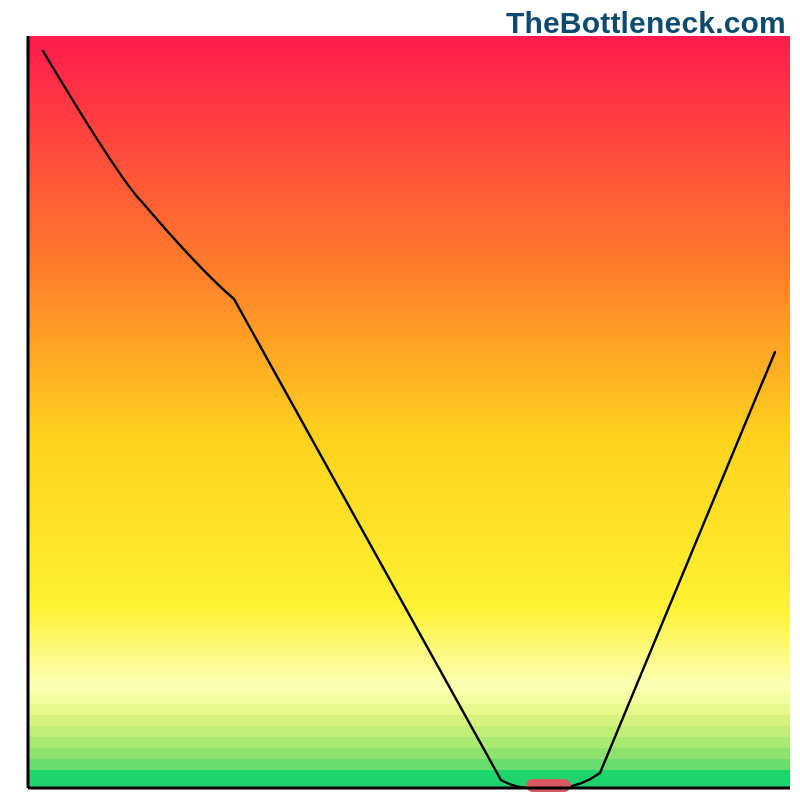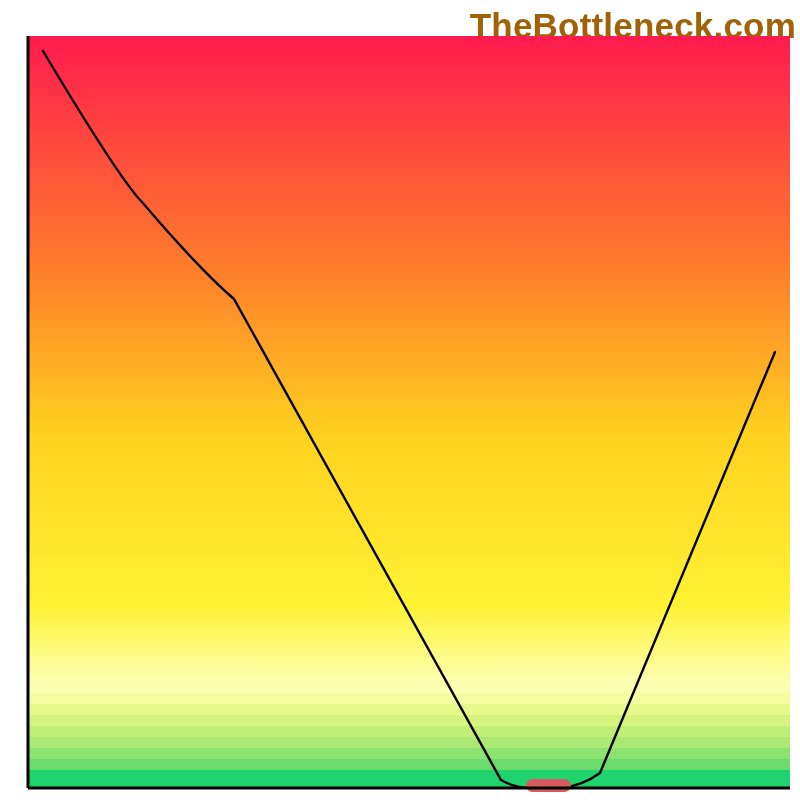--- a/index.html
+++ b/index.html
@@ -12,24 +12,24 @@
     font-family: Arial, Helvetica, sans-serif;
   }
   .wrap {
     position: relative;
     width: 800px;
     height: 800px;
   }
   .watermark {
     position: absolute;
     top: 6px;
-    right: 4px;
-    font-size: 35px;
+    right: 14px;
+    font-size: 30px;
     font-weight: 600;
-    color: #a16207;
+    color: #0c4a6e;
     letter-spacing: 0.2px;
     user-select: none;
   }
   svg {
     position: absolute;
     top: 0;
     left: 0;
   }
 </style>
 </head>

